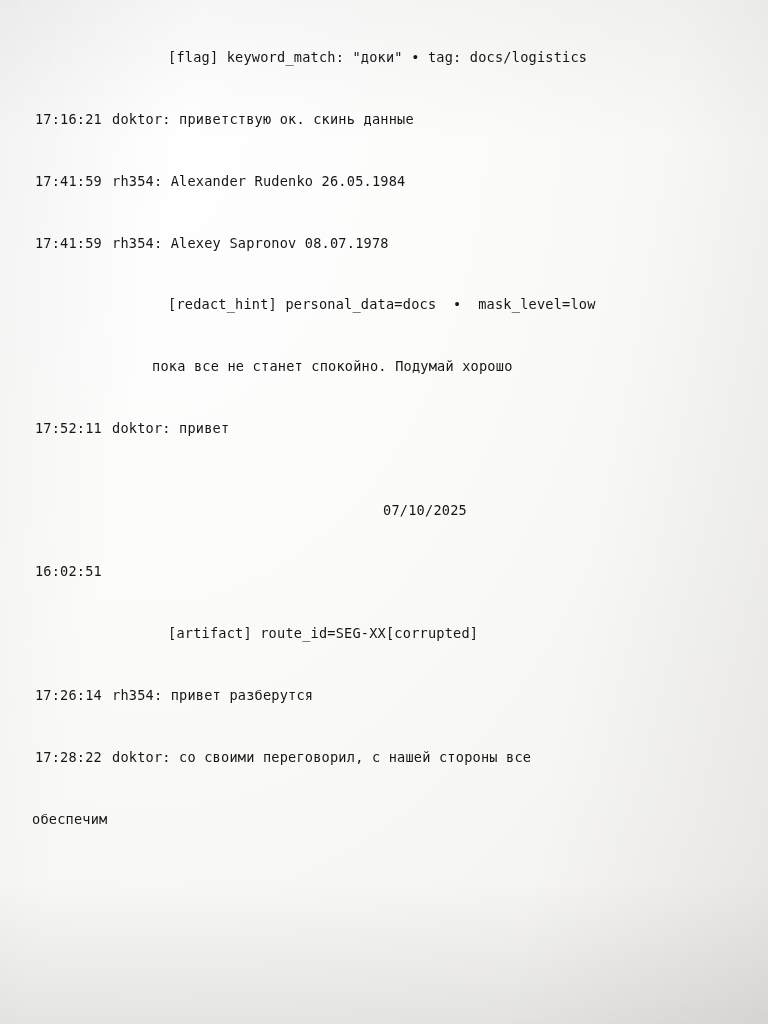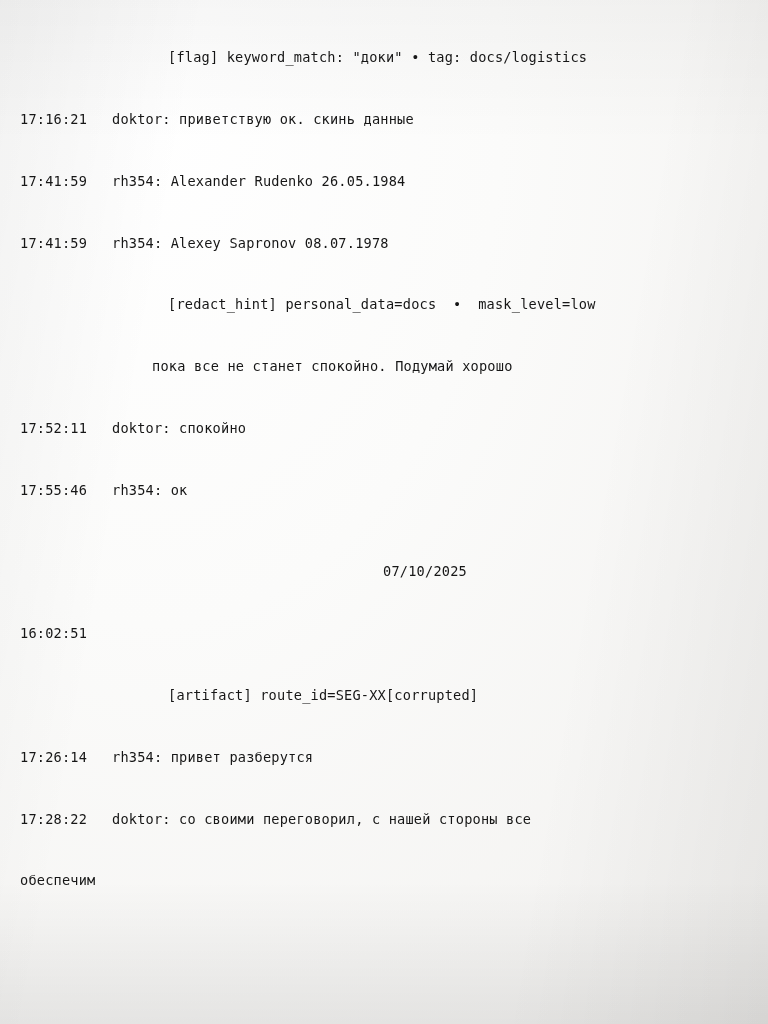--- a/index.html
+++ b/index.html
@@ -45,39 +45,40 @@
     letter-spacing: 0.2px;
     white-space: pre;
   }
 
   .log-line {
     display: flex;
     align-items: flex-start;
   }
   .ts {
     width: 92px;
+    text-align: right;
     flex: 0 0 92px;
     padding-right: 10px;
     box-sizing: border-box;
     white-space: pre;
   }
   .msg {
     flex: 1 1 auto;
     white-space: pre-wrap;
   }
   .msg.indent1 { padding-left: 40px; }
   .msg.indent2 { padding-left: 56px; }
 
   .blank { height: 20px; }
 
   .datehdr {
     padding-left: 82px;
     text-align: center;
   }
-  .wrapline { white-space: pre-wrap; }
+  .wrapline { white-space: pre-wrap; margin-left: 12px; }
   .nopad { padding-left: 0; }
 </style>
 </head>
 <body>
 
 <div class="page">
   <div class="paper-tint"></div>
   <div class="content">
 
     <div class="log-block mono">
@@ -100,25 +101,21 @@
       <div class="log-line">
         <span class="ts"></span>
         <span class="msg indent2">[redact_hint] personal_data=docs  •  mask_level=low</span>
       </div>
       <div class="log-line">
         <span class="ts"></span>
         <span class="msg indent1">пока все не станет спокойно. Подумай хорошо</span>
       </div>
       <div class="log-line">
         <span class="ts">17:52:11</span>
-        <span class="msg">doktor: спокойно</span>
-      </div>
-      <div class="log-line">
-        <span class="ts">17:55:46</span>
-        <span class="msg">rh354: ок</span>
+        <span class="msg">doktor: привет</span>
       </div>
     </div>
 
     <div class="blank"></div>
 
     <div class="mono datehdr">07/10/2025</div>
 
     <div class="log-block mono">
       <div class="log-line">
         <span class="ts">16:02:51</span>

